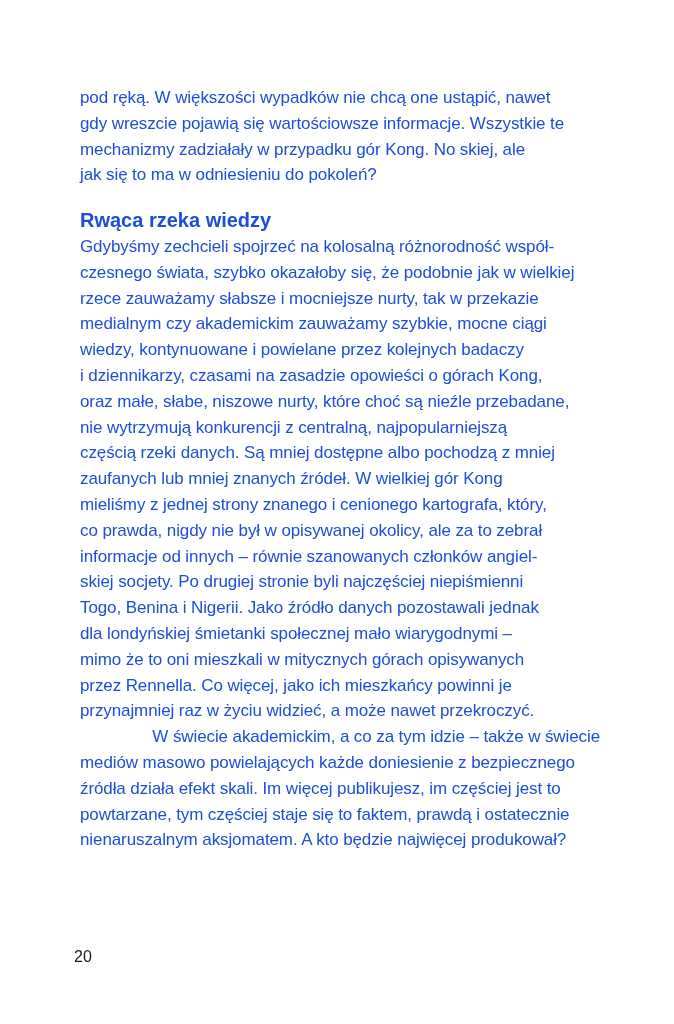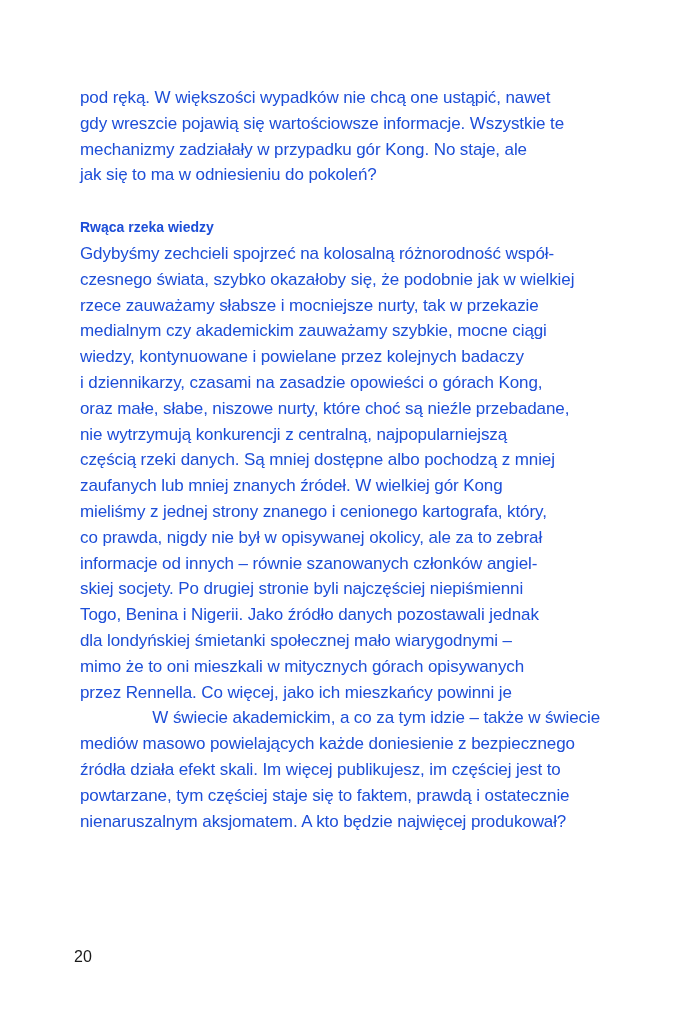--- a/index.html
+++ b/index.html
@@ -2,33 +2,33 @@
 <html><head>
 <meta charset="utf-8">
 <style>
   html, body { margin: 0; padding: 0; background: #ffffff; }
   body { width: 674px; height: 1024px; position: relative; overflow: hidden; }
   .page { position: absolute; left: 80px; top: 85px; width: 520px;
           font-family: Liberation Sans, sans-serif;
           color: #1d4ed8; font-size: 17px; }
   .line { height: 25.8px; line-height: 25.8px; white-space: nowrap; letter-spacing: -0.1px; }
   .indent { padding-left: 20px; text-align: right; }
-  .heading { font-weight: bold; font-size: 14px; margin-top: 27px; height: 25.8px; line-height: 25.8px; }
+  .heading { font-weight: bold; font-size: 20px; margin-top: 20px; height: 25.8px; line-height: 25.8px; }
   .page-number { position: absolute; left: 74px; top: 948px;
                  font-family: Liberation Sans, sans-serif;
                  font-size: 16px; color: #1a1a1a; }
 </style>
 </head>
 <body>
 
 <div class="page">
   <div>
     <div class="line">pod ręką. W większości wypadków nie chcą one ustąpić, nawet</div>
     <div class="line">gdy wreszcie pojawią się wartościowsze informacje. Wszystkie te</div>
-    <div class="line">mechanizmy zadziałały w przypadku gór Kong. No staje, ale</div>
+    <div class="line">mechanizmy zadziałały w przypadku gór Kong. No skiej, ale</div>
     <div class="line">jak się to ma w odniesieniu do pokoleń?</div>
   </div>
 
   <div class="heading">Rwąca rzeka wiedzy</div>
 
   <div>
     <div class="line">Gdybyśmy zechcieli spojrzeć na kolosalną różnorodność współ-</div>
     <div class="line">czesnego świata, szybko okazałoby się, że podobnie jak w wielkiej</div>
     <div class="line">rzece zauważamy słabsze i mocniejsze nurty, tak w przekazie</div>
     <div class="line">medialnym czy akademickim zauważamy szybkie, mocne ciągi</div>
@@ -39,20 +39,21 @@
     <div class="line">częścią rzeki danych. Są mniej dostępne albo pochodzą z mniej</div>
     <div class="line">zaufanych lub mniej znanych źródeł. W wielkiej gór Kong</div>
     <div class="line">mieliśmy z jednej strony znanego i cenionego kartografa, który,</div>
     <div class="line">co prawda, nigdy nie był w opisywanej okolicy, ale za to zebrał</div>
     <div class="line">informacje od innych – równie szanowanych członków angiel-</div>
     <div class="line">skiej socjety. Po drugiej stronie byli najczęściej niepiśmienni</div>
     <div class="line">Togo, Benina i Nigerii. Jako źródło danych pozostawali jednak</div>
     <div class="line">dla londyńskiej śmietanki społecznej mało wiarygodnymi –</div>
     <div class="line">mimo że to oni mieszkali w mitycznych górach opisywanych</div>
     <div class="line">przez Rennella. Co więcej, jako ich mieszkańcy powinni je</div>
+    <div class="line">przynajmniej raz w życiu widzieć, a może nawet przekroczyć.</div>
   </div>
 
   <div>
     <div class="line indent">W świecie akademickim, a co za tym idzie – także w świecie</div>
     <div class="line">mediów masowo powielających każde doniesienie z bezpiecznego</div>
     <div class="line">źródła działa efekt skali. Im więcej publikujesz, im częściej jest to</div>
     <div class="line">powtarzane, tym częściej staje się to faktem, prawdą i ostatecznie</div>
     <div class="line">nienaruszalnym aksjomatem. A kto będzie najwięcej produkował?</div>
   </div>
 </div>

